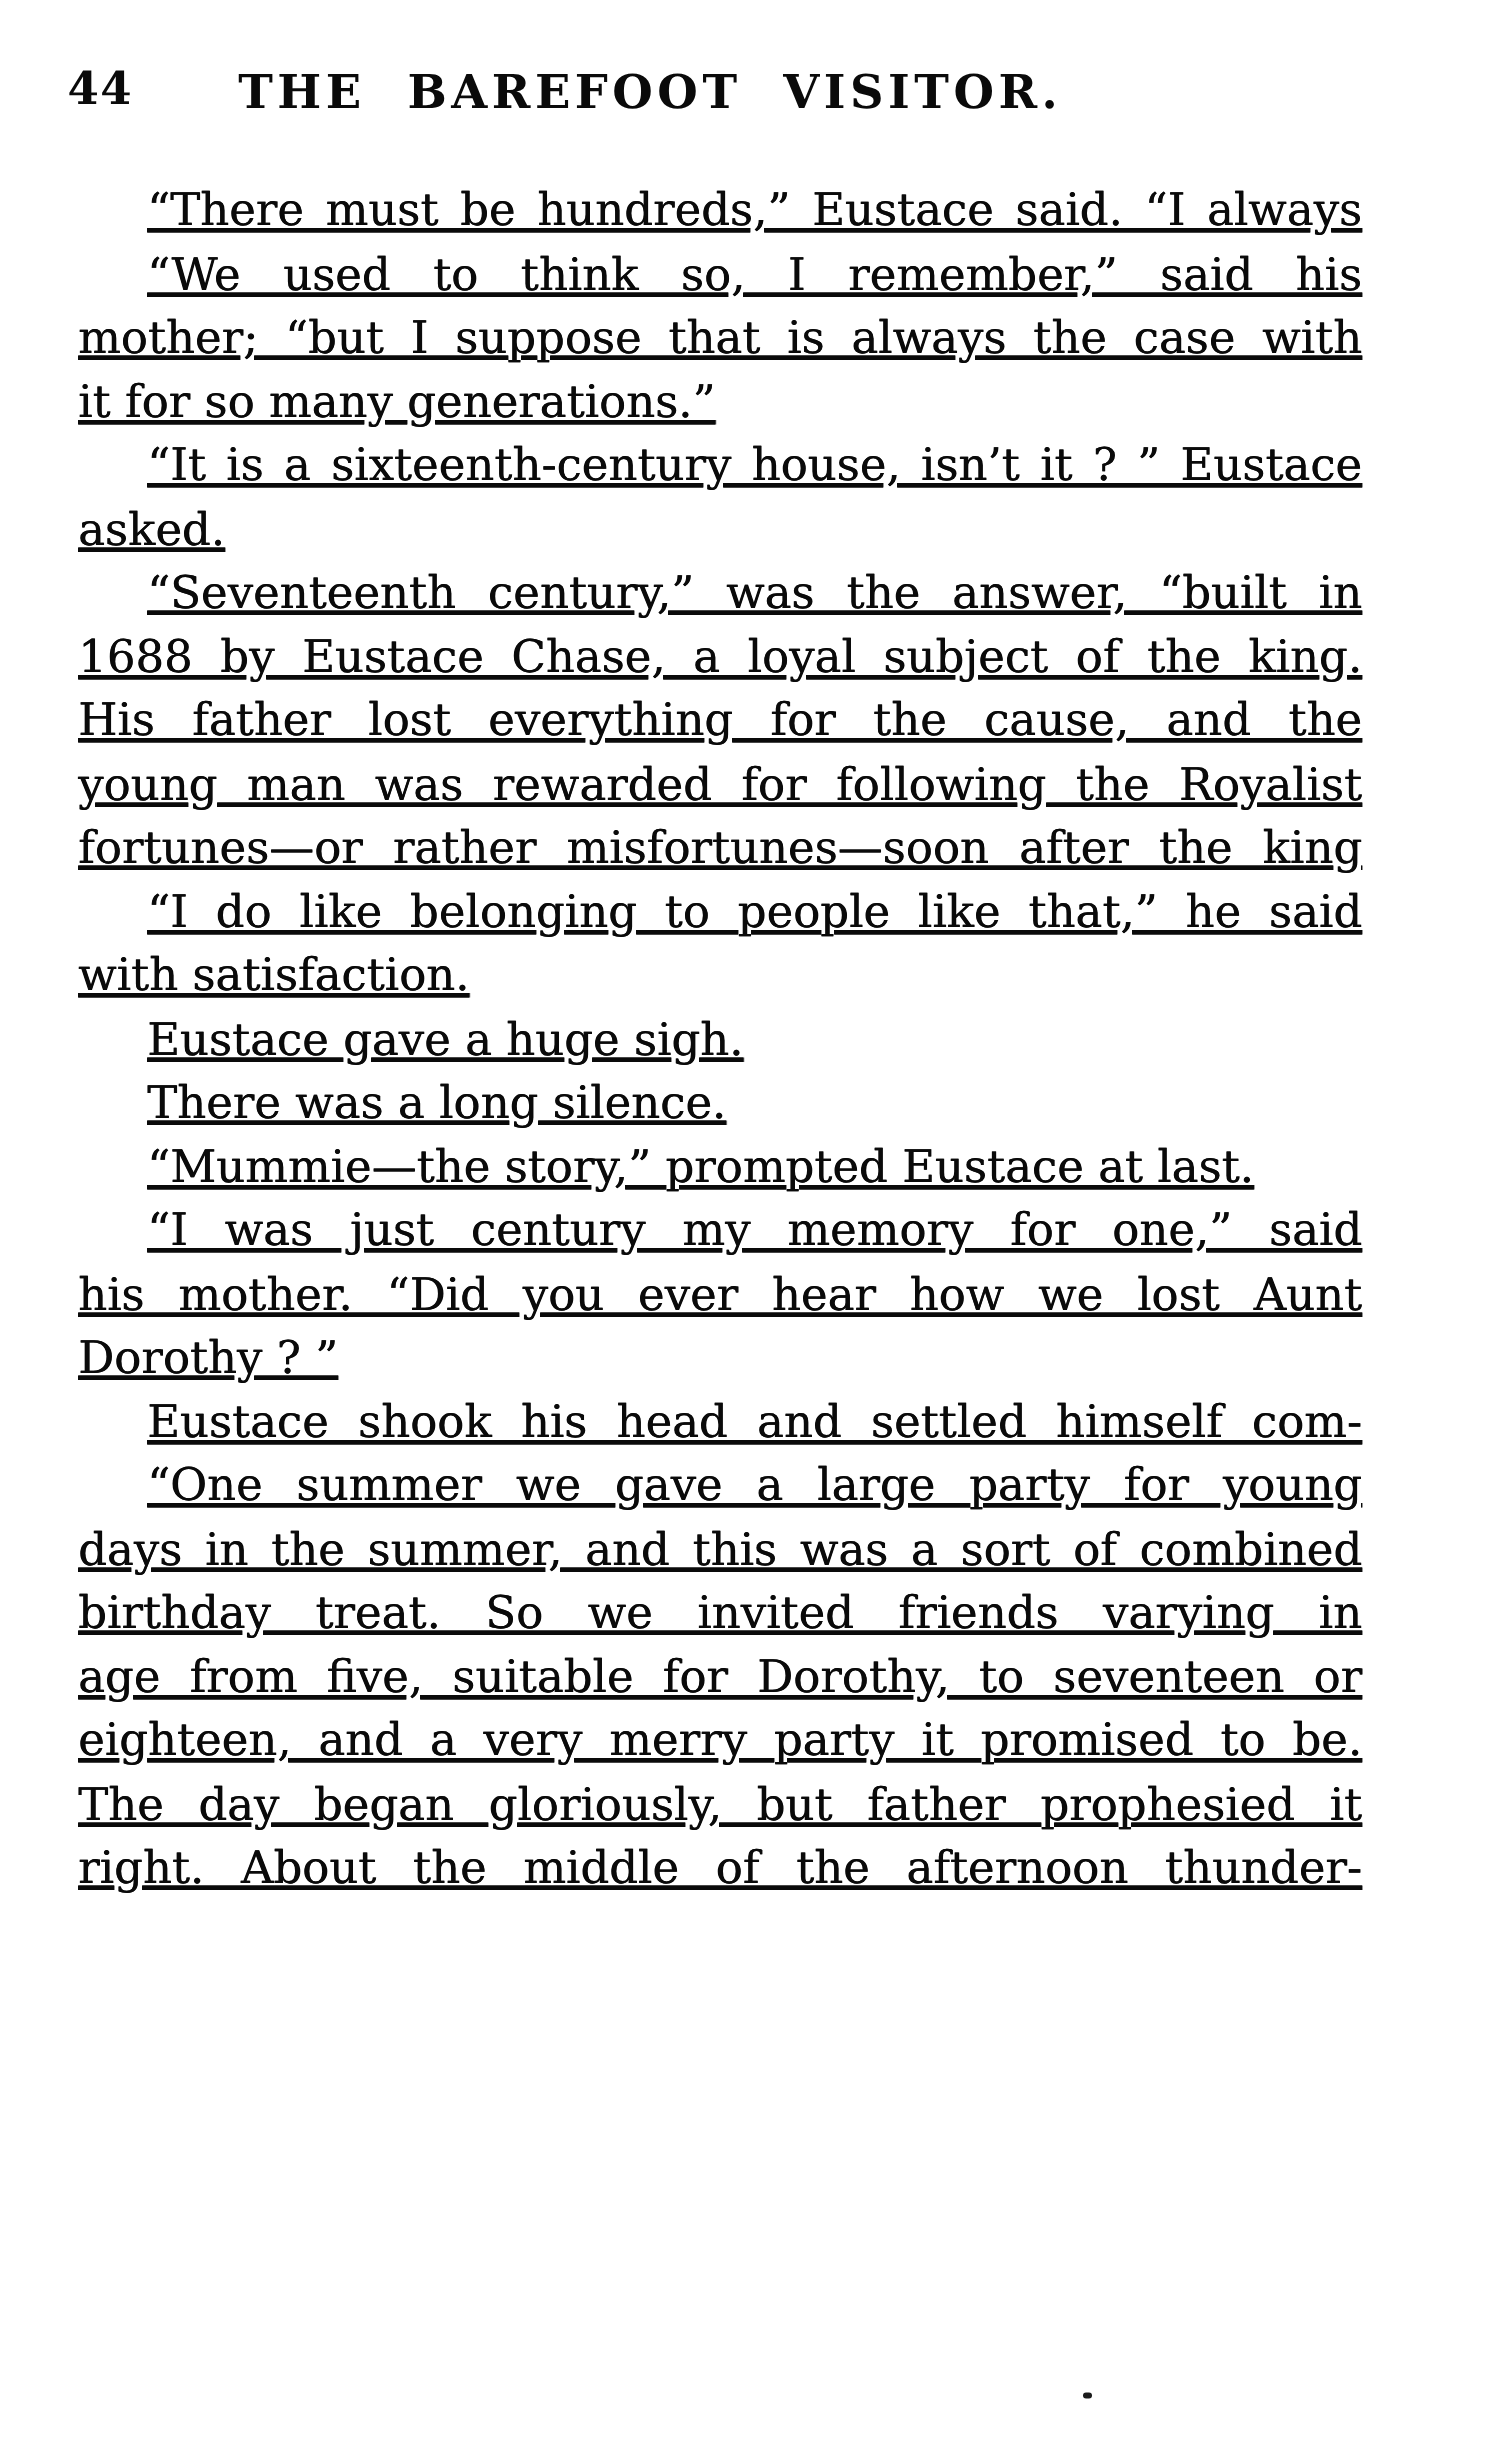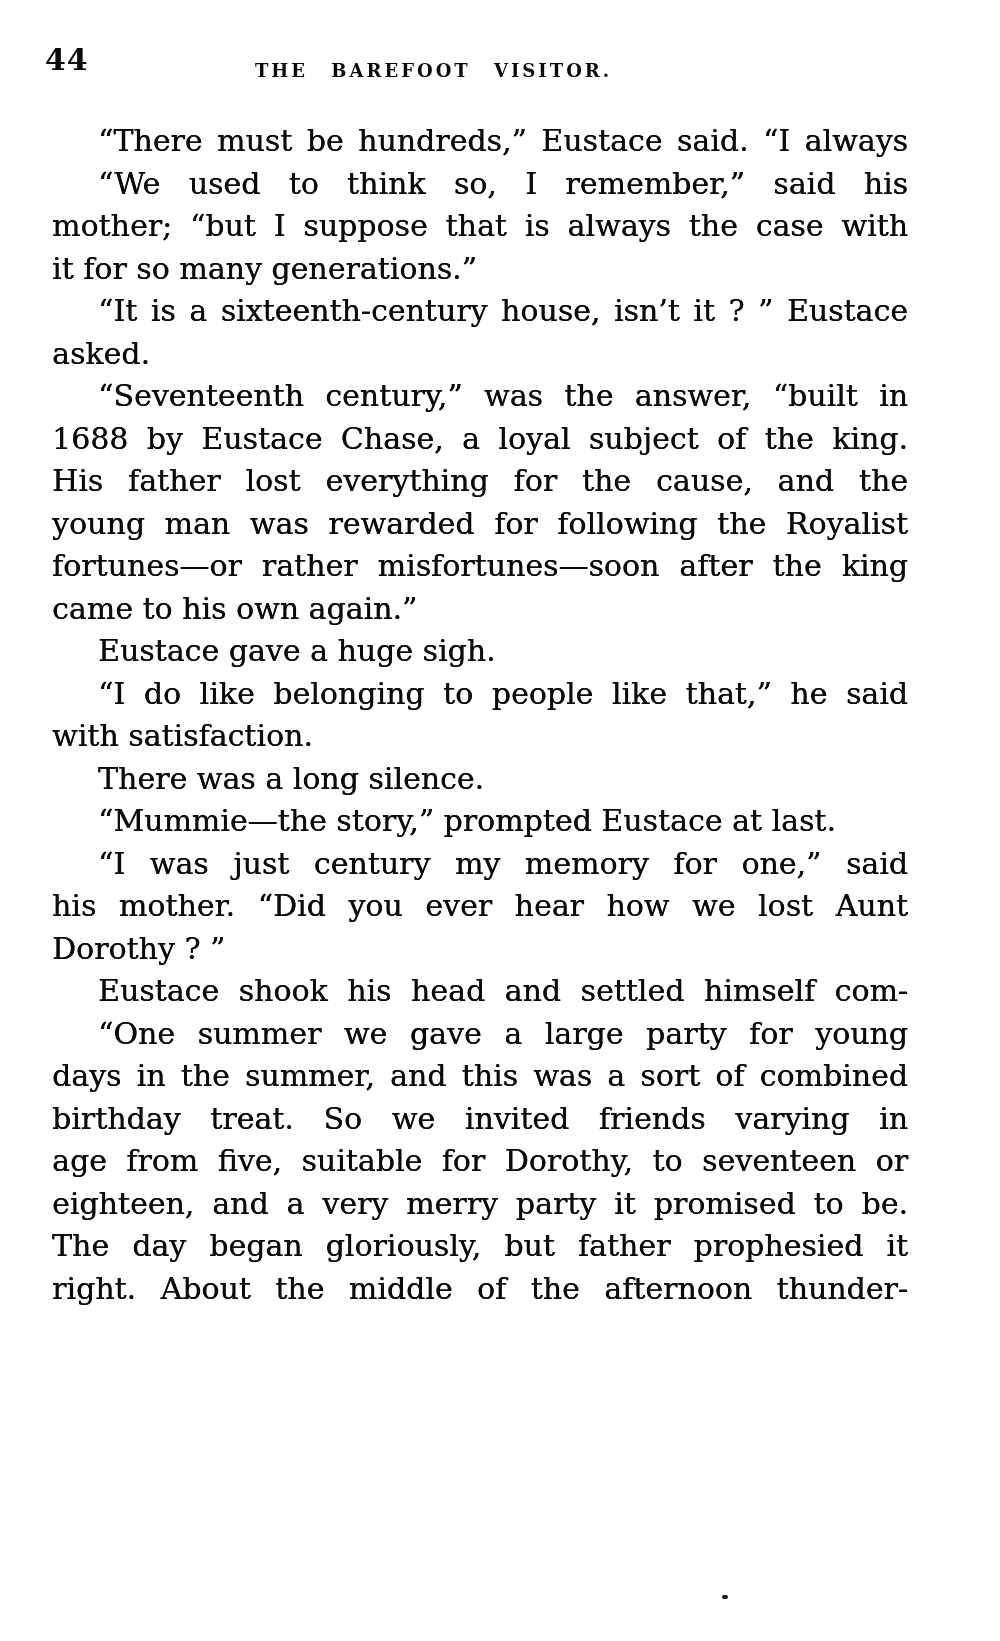--- a/index.html
+++ b/index.html
@@ -30,34 +30,34 @@
     font-size: 30px;
     font-weight: bold;
     letter-spacing: 1px;
   }
   .running-title {
     position: absolute;
     left: 0;
     right: 40px;
     top: 2px;
     text-align: center;
-    font-size: 18px;
+    font-size: 31px;
     font-weight: bold;
     letter-spacing: 3px;
     word-spacing: 14px;
     white-space: nowrap;
-    margin-top: 16px;
   }
   .body-text {
     position: absolute;
     top: 120px;
     left: 52px;
     width: 856px;
     font-size: 30px;
     text-shadow: 0.3px 0 0 currentColor;
+    text-decoration: underline;
   }
   .para { margin: 0; }
   .line {
     line-height: 42.5px;
     text-align: justify;
     text-align-last: justify;
     white-space: normal;
   }
   .line.para-end {
     text-align-last: left;
@@ -96,28 +96,27 @@
       <div class="para">
         <div class="line">“It is a sixteenth-century house, isn’t it ? ” Eustace</div>
         <div class="line para-end">asked.</div>
       </div>
       <div class="para">
         <div class="line">“Seventeenth century,” was the answer, “built in</div>
         <div class="line">1688 by Eustace Chase, a loyal subject of the king.</div>
         <div class="line">His father lost everything for the cause, and the</div>
         <div class="line">young man was rewarded for following the Royalist</div>
         <div class="line">fortunes—or rather misfortunes—soon after the king</div>
-        <div class="line para-end">came to his own again.”</div>
-      </div>
-      <div class="para">
-        <div class="line para-end">Eustace gave a huge sigh.</div>
       </div>
       <div class="para">
         <div class="line">“I do like belonging to people like that,” he said</div>
         <div class="line para-end">with satisfaction.</div>
+      </div>
+      <div class="para">
+        <div class="line para-end">Eustace gave a huge sigh.</div>
       </div>
       <div class="para">
         <div class="line para-end">There was a long silence.</div>
       </div>
       <div class="para">
         <div class="line para-end">“Mummie—the story,” prompted Eustace at last.</div>
       </div>
       <div class="para">
         <div class="line">“I was just century my memory for one,” said</div>
         <div class="line">his mother.  “Did you ever hear how we lost Aunt</div>

